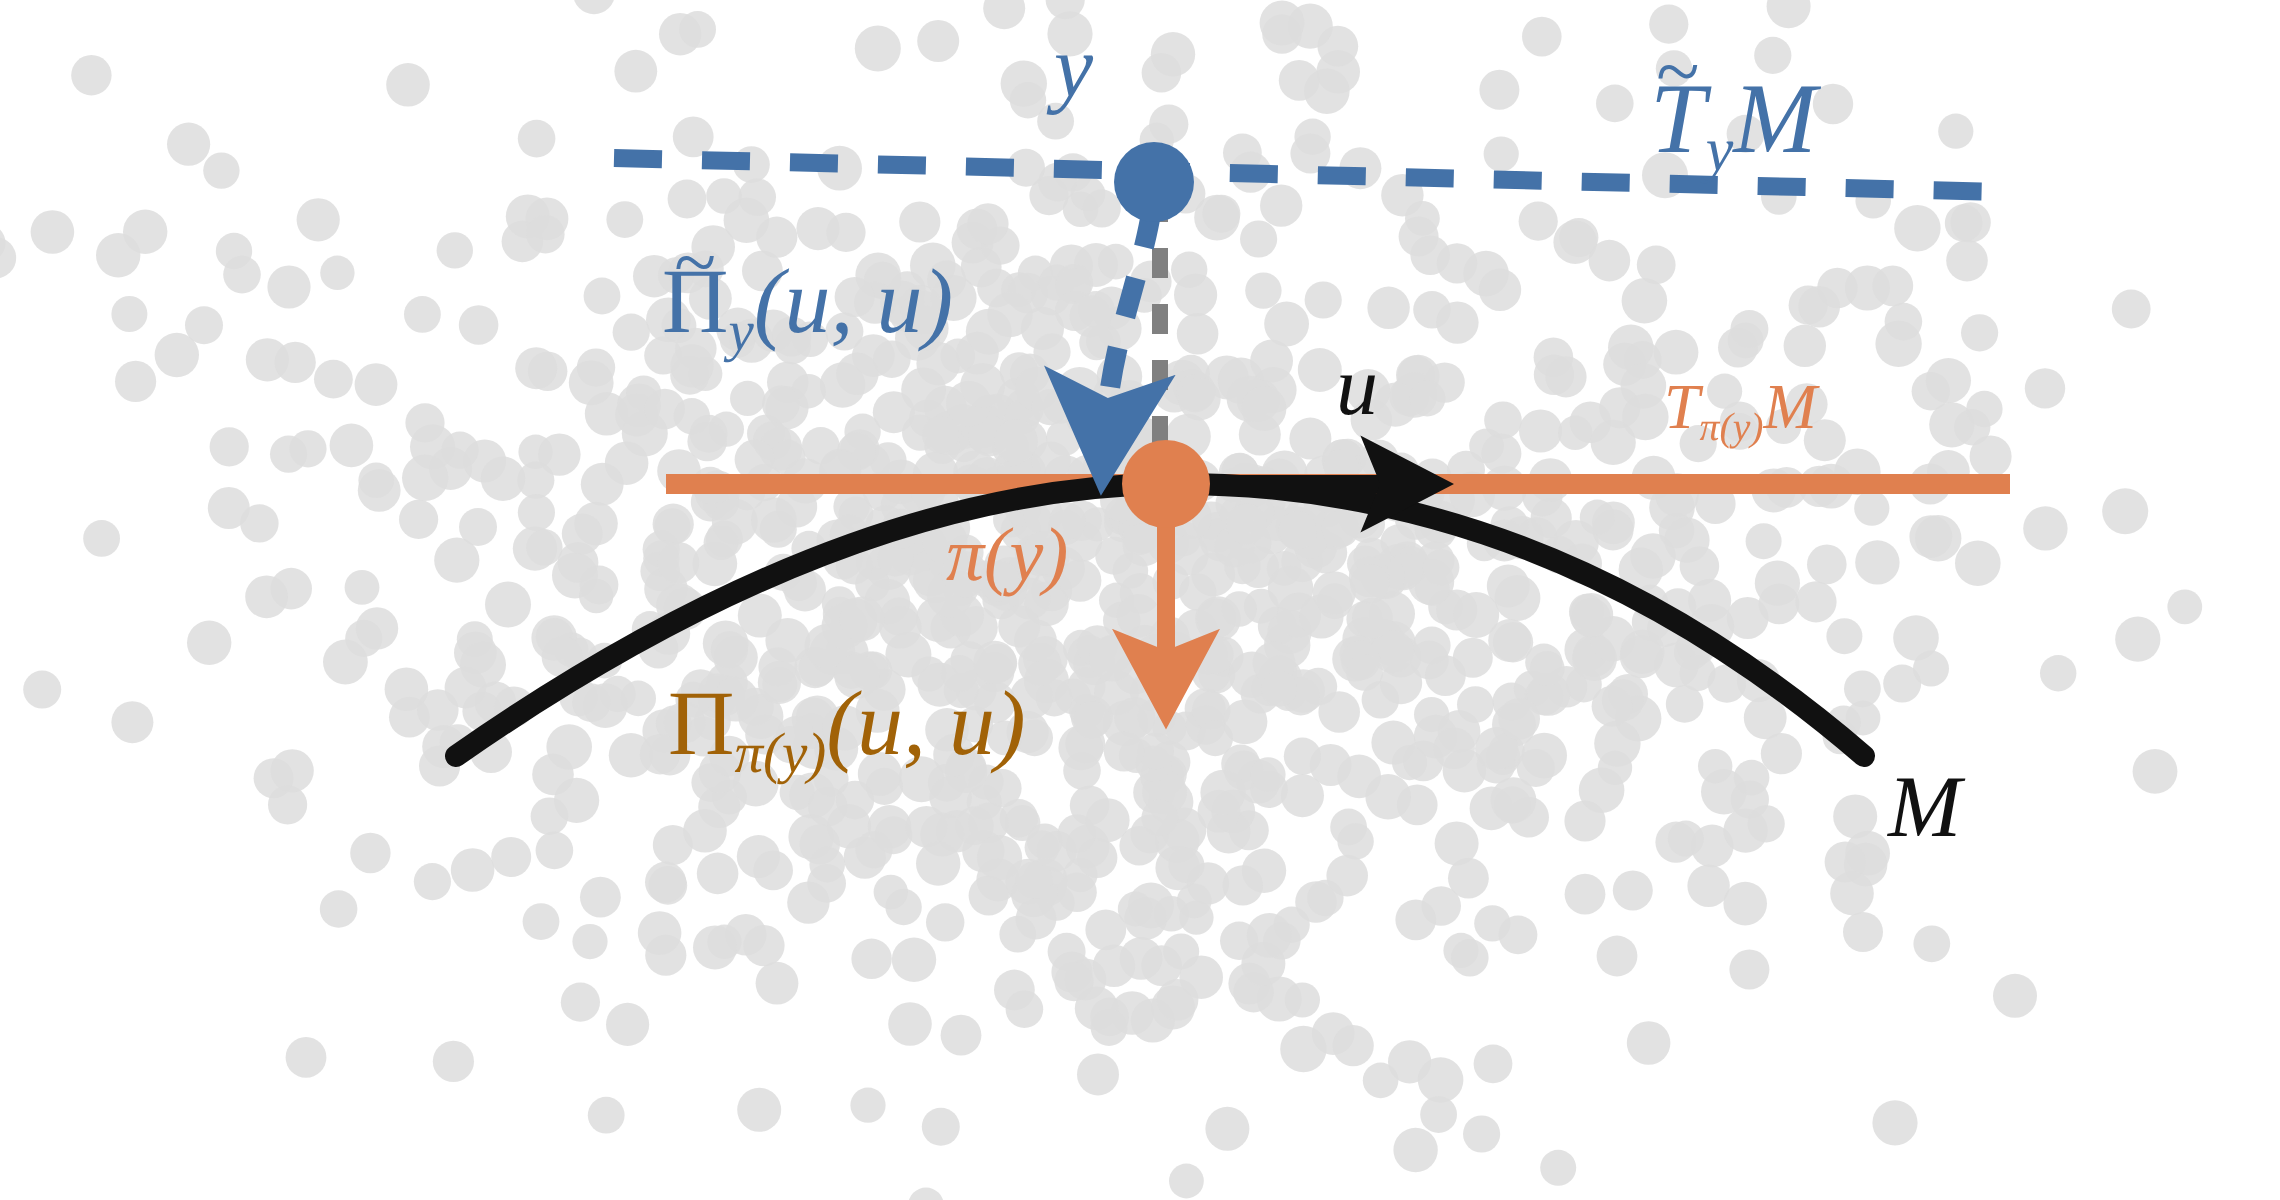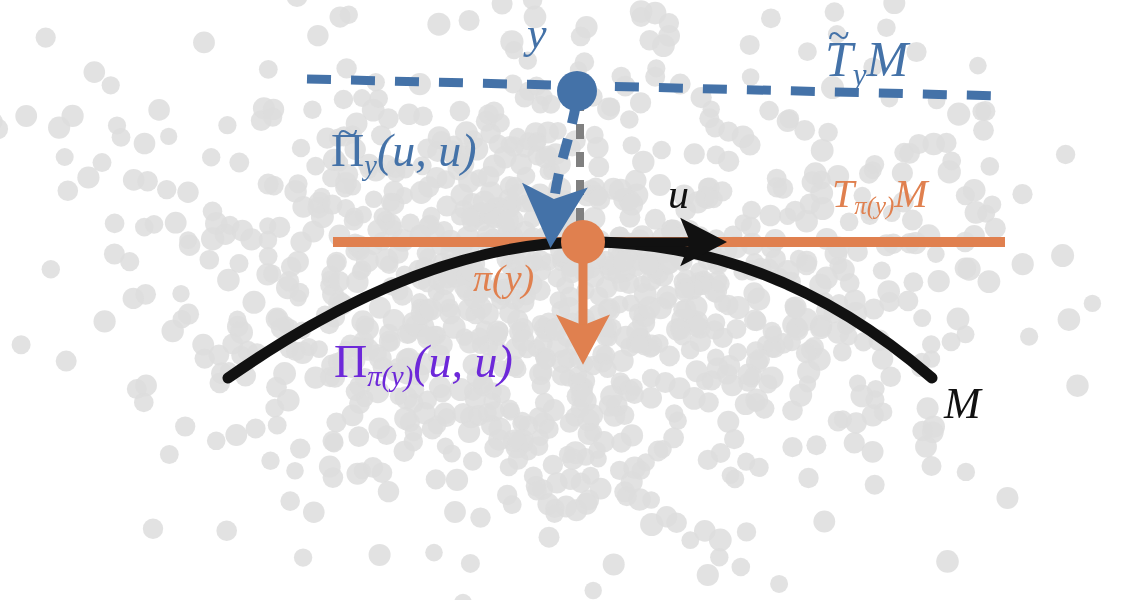--- a/index.html
+++ b/index.html
@@ -53,23 +53,23 @@
     transform: translateX(-50%);
     font-style: normal;
     line-height: 1;
   }
 
   
   #label-y          { left: 527px; top:  12px; font-size: 44px; color: #4472a8; }
   #label-TyM        { left: 825px; top:  34px; font-size: 50px; color: #4472a8; }
   #label-PiY        { left: 331px; top: 128px; font-size: 46px; color: #4472a8; }
   #label-u          { left: 668px; top: 173px; font-size: 42px; color: #111111; }
-  #label-TpyM       { left: 832px; top: 174px; font-size: 40px; color: #e0804f; }
+  #label-TpyM       { left: 832px; top: 187px; font-size: 32px; color: #e0804f; }
   #label-piy        { left: 473px; top: 259px; font-size: 38px; color: #e0804f; }
-  #label-PiPiY      { left: 334px; top: 339px; font-size: 46px; color: #6d28d9; }
+  #label-PiPiY      { left: 334px; top: 339px; font-size: 46px; color: #a16207; }
   #label-M          { left: 944px; top: 382px; font-size: 44px; color: #111111; }
 </style>
 </head>
 <body>
 
 <div id="diagram-root">
 
   <svg id="diagram-svg" viewBox="0 0 1140 600">
     <defs>
       <marker id="arrow-blue" markerWidth="7" markerHeight="7" refX="2.7" refY="3.5" orient="auto" markerUnits="strokeWidth">

